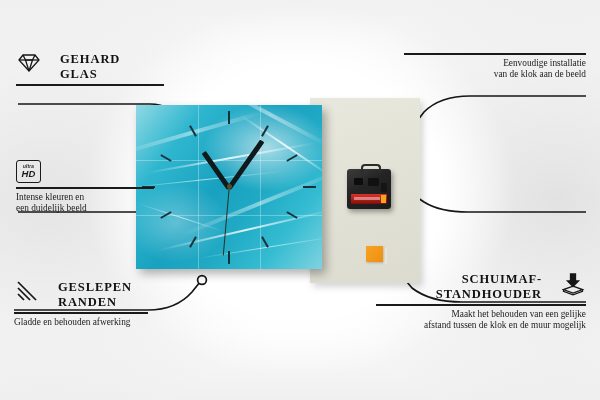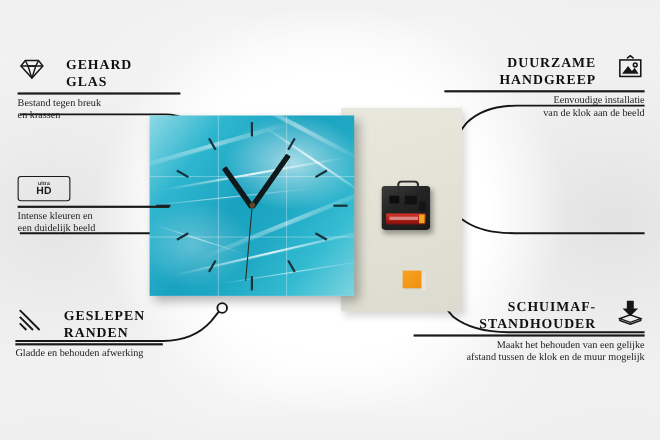--- a/index.html
+++ b/index.html
@@ -77,22 +77,22 @@
   .rule{height:1.6px;background:#1a1a1a;margin-top:3px;}
   .desc{
     font-family:"Liberation Serif",serif;font-size:9.3px;line-height:11.4px;
     color:#222;margin-top:3px;white-space:pre-line;
   }
   .feat.right .desc{text-align:right;}
   .ico{flex:0 0 auto;width:26px;height:24px;position:relative;}
   .ico svg{display:block;}
 
   
-  .hdbadge{width:48px;height:23px;border:1.6px solid #1a1a1a;border-radius:3px;
-    display:flex;flex-direction:column;align-items:center;justify-content:center;box-sizing:border-box;}
+  .hdbadge{width:25px;height:23px;border:1.6px solid #1a1a1a;border-radius:3px;
+    display:flex;flex-direction:column;align-items:center;justify-content:center;box-sizing:border-box;font-style:italic;}
   .hd-ultra{font-family:"Liberation Sans",sans-serif;font-size:4.6px;font-weight:bold;letter-spacing:.2px;color:#1a1a1a;line-height:5px;}
   .hd-main{font-family:"Liberation Sans",sans-serif;font-size:9.5px;font-weight:bold;letter-spacing:.2px;color:#1a1a1a;line-height:10px;}
 </style>
 </head>
 <body>
 
 <div id="stage">
 
   <div class="bg-base"></div>
   <div class="bg-glow"></div>
@@ -177,22 +177,20 @@
               <path d="M7,3 L9.5,8 L13,19"></path>
               <path d="M19,3 L16.5,8 L13,19"></path>
             <path d="M9.5,8 L16.5,8"></path>
           </g>
         </svg>
       </span>
       <span class="title">GEHARD
 GLAS</span>
     </div>
     <div class="rule" style="width:148px;"></div>
-    <div class="desc">Bestand tegen breuk
-en krassen</div>
   </div>
 
   <div class="feat left" style="left:16px;top:160px;width:190px;">
     <div class="head">
       <span class="ico">
         <span class="hdbadge">
           <span class="hd-ultra">ultra</span>
           <span class="hd-main">HD</span>
         </span>
       </span>
@@ -214,34 +212,20 @@
         </svg>
       </span>
       <span class="title">GESLEPEN
 RANDEN</span>
     </div>
     <div class="rule" style="width:134px;"></div>
     <div class="desc">Gladde en behouden afwerking</div>
   </div>
 
   <div class="feat right" style="left:404px;top:50px;width:182px;">
-    <div class="head">
-      <span class="title">DUURZAME
-HANDGREEP</span>
-      <span class="ico">
-        <svg width="26" height="24" viewBox="0 0 26 24">
-          <g fill="none" stroke="#161616" stroke-width="1.4">
-            <path d="M10,3 L13,0.6 L16,3"></path>
-            <rect x="3.5" y="4.5" width="19" height="15"></rect>
-            <path d="M5.5,17 L11,10 L14.5,14.5 L17,11.5 L20.5,17 Z" fill="#161616" stroke="none"></path>
-            <circle cx="17.5" cy="9" r="1.7"></circle>
-          </g>
-        </svg>
-      </span>
-    </div>
     <div class="rule" style="width:182px;margin-left:0;"></div>
     <div class="desc">Eenvoudige installatie
 van de klok aan de beeld</div>
   </div>
 
 
   <div class="feat right" style="left:376px;top:272px;width:210px;">
     <div class="head">
       <span class="title">SCHUIMAF-
 STANDHOUDER</span>

